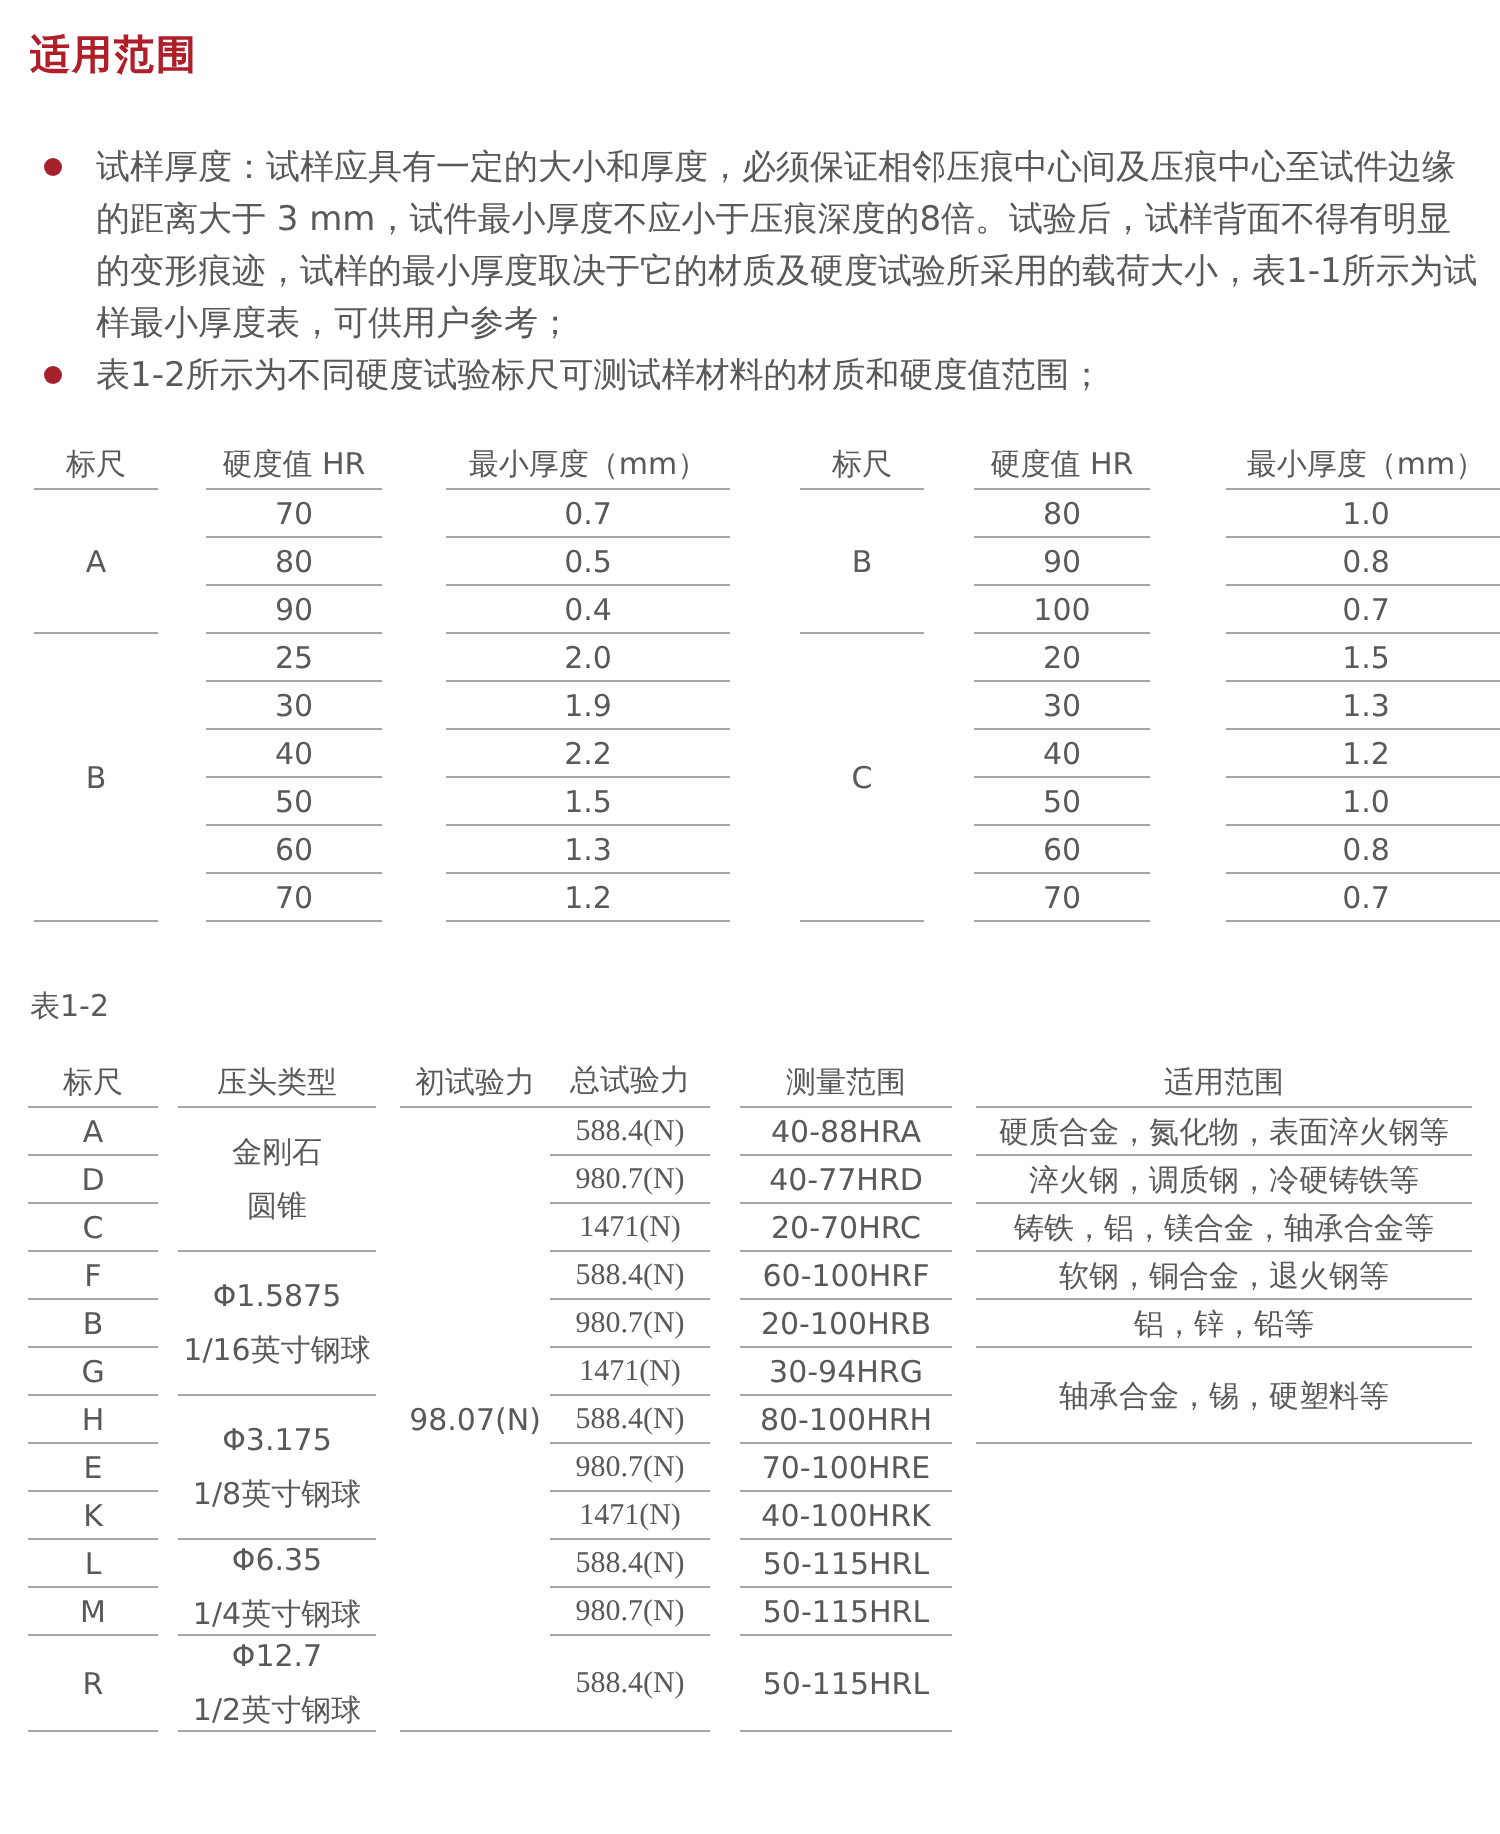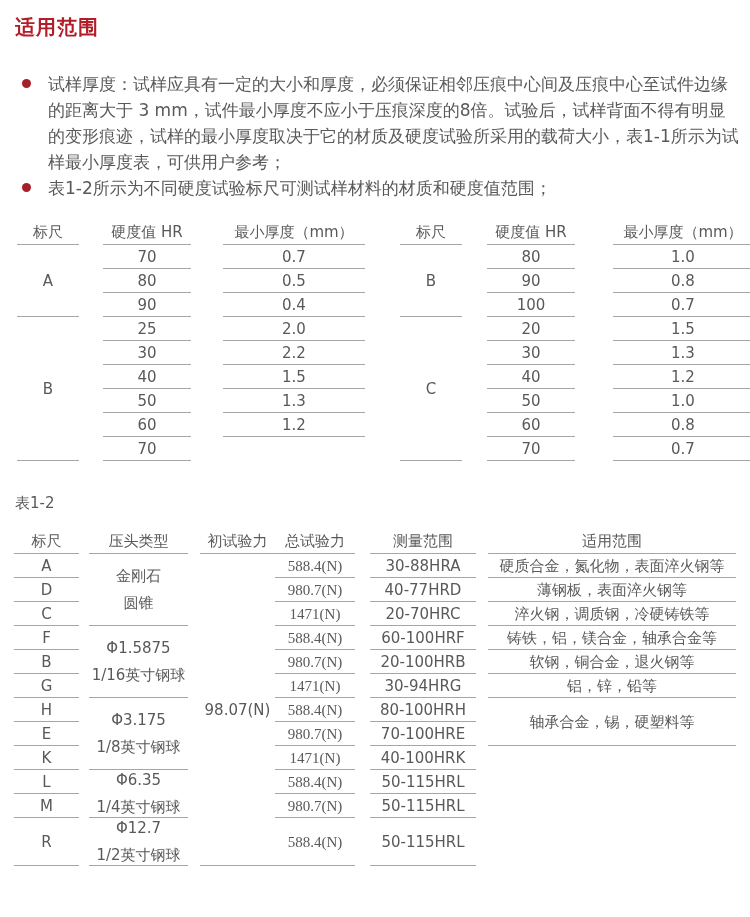--- a/index.html
+++ b/index.html
@@ -112,20 +112,23 @@
           <div class="cell" style="height: 24px;">
             <div>0.5</div>
           </div>
           <div class="cell" style="height: 24px;">
             <div>0.4</div>
           </div>
           <div class="cell" style="height: 24px;">
             <div>2.0</div>
           </div>
           <div class="cell" style="height: 24px;">
+            <div>1.9</div>
+          </div>
+          <div class="cell" style="height: 24px;">
             <div>2.2</div>
           </div>
           <div class="cell" style="height: 24px;">
             <div>1.5</div>
           </div>
           <div class="cell" style="height: 24px;">
             <div>1.3</div>
           </div>
           <div class="cell" style="height: 24px;">
             <div>1.2</div>
@@ -326,21 +329,21 @@
         </div>
         <div class="cell" style="height: 48px;">
           <div>588.4(N)</div>
         </div>
       </div>
       <div class="tcol" style="width: 106px; margin-left: 15px;">
         <div class="cell hdr" style="height: 26px;">
           <div>测量范围</div>
         </div>
         <div class="cell" style="height: 24px;">
-          <div>30-88HRA</div>
+          <div>40-88HRA</div>
         </div>
         <div class="cell" style="height: 24px;">
           <div>40-77HRD</div>
         </div>
         <div class="cell" style="height: 24px;">
           <div>20-70HRC</div>
         </div>
         <div class="cell" style="height: 24px;">
           <div>60-100HRF</div>
         </div>
@@ -368,23 +371,20 @@
         <div class="cell" style="height: 48px;">
           <div>50-115HRL</div>
         </div>
       </div>
       <div class="tcol" style="width: 248px; margin-left: 12px;">
         <div class="cell hdr" style="height: 26px;">
           <div>适用范围</div>
         </div>
         <div class="cell" style="height: 24px;">
           <div>硬质合金，氮化物，表面淬火钢等</div>
-        </div>
-        <div class="cell" style="height: 24px;">
-          <div>薄钢板，表面淬火钢等</div>
         </div>
         <div class="cell" style="height: 24px;">
           <div>淬火钢，调质钢，冷硬铸铁等</div>
         </div>
         <div class="cell" style="height: 24px;">
           <div>铸铁，铝，镁合金，轴承合金等</div>
         </div>
         <div class="cell" style="height: 24px;">
           <div>软钢，铜合金，退火钢等</div>
         </div>

